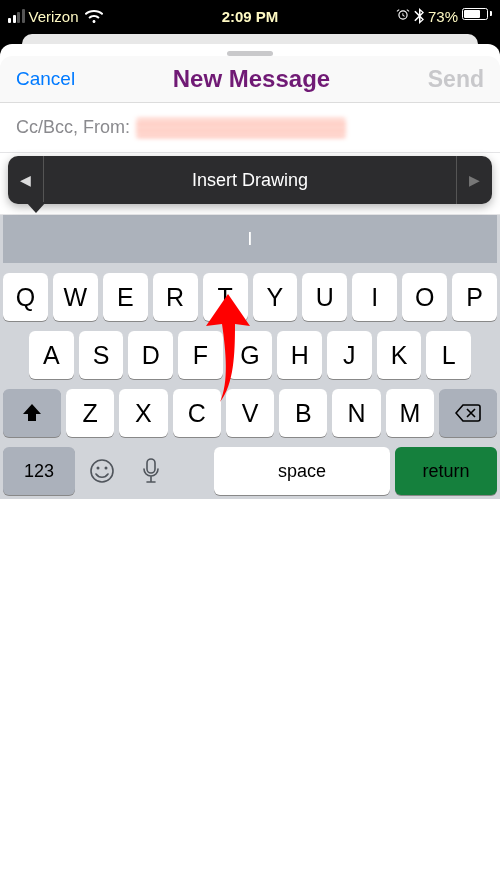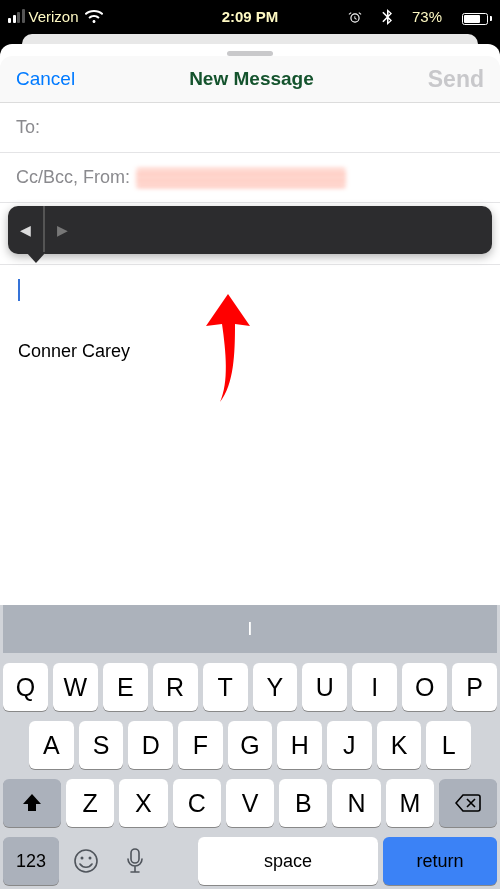--- a/index.html
+++ b/index.html
@@ -10,21 +10,21 @@
       position: relative; overflow: hidden;
     }
 
     
     .status-bar {
       height: 32px; background: #000; color: #fef9c3;
       display: flex; align-items: center; justify-content: space-between;
       padding: 0 8px; font-size: 15px; font-weight: 500;
     }
     .status-left { display: flex; align-items: center; gap: 4px; }
-    .status-right { display: flex; align-items: flex-end; gap: 20px; }
+    .status-right { display: flex; align-items: flex-start; gap: 4px; }
     .signal-bars { display: flex; align-items: flex-end; gap: 1.5px; }
     .signal-bars span { width: 3px; background: #555; border-radius: 1px; }
     .signal-bars span:nth-child(1){height:5px;background:#fff}
     .signal-bars span:nth-child(2){height:8px;background:#fff}
     .signal-bars span:nth-child(3){height:11px}
     .signal-bars span:nth-child(4){height:14px}
     .wifi-icon { margin-left:2px; }
     .time { position:absolute; left:50%; transform:translateX(-50%); font-weight:600; }
     .battery { display:flex; align-items:center; gap:2px; }
     .battery-body { width: 26px; height: 12px; border:1px solid #fff; border-radius:2.5px; position:relative; padding:1px; }
@@ -44,21 +44,21 @@
     .grabber {
       width:46px; height:5px; background:#c9c9cb; border-radius:3px;
       margin:7px auto 0;
     }
     .nav {
       height:47px; display:flex; align-items:center; justify-content:space-between;
       padding:0 16px; border-bottom:1px solid #dcdcdc;
       background:#f9f9f9; border-radius:12px 12px 0 0;
     }
     .nav-cancel { color:#007aff; font-size:19px; }
-    .nav-title { font-weight:700; font-size:19px; color:#14532d;}
+    .nav-title { font-weight:700; font-size:24px; color:#701a75;}
     .nav-send { color:#c8c8cb; font-size:23px; font-weight:600; }
 
     .field {
       display:flex; align-items:center; padding:14px 16px;
       border-bottom:1px solid #e4e4e6; font-size:18px;
       position:relative;
     }
     .field-label { color:#8a8a8e; margin-right:6px; }
     .blurred {
       display:inline-block; width:210px; height:20px;
@@ -106,24 +106,24 @@
     .krow { display:flex; gap:5px; padding-top:10px; justify-content:center; }
     .key {
       background:#fff; border-radius:6px; box-shadow:0 1px 0 #888;
       height:48px; flex:1; display:flex; align-items:center; justify-content:center;
       font-size:25px; color:#000;
     }
     .krow2 { padding-left:26px; padding-right:26px; }
     .key-func { background:#abb1bb; }
     .key-shift, .key-del { width:58px; flex:none; }
     .krow4 .key { font-size:18px; }
-    .key-123 { width:56px; flex:none; font-size:18px; }
+    .key-123 { width:72px; flex:none; font-size:18px; }
     .key-emoji, .key-mic { width:44px; flex:none; background:transparent; box-shadow:none; font-size:26px; color:#50555c;}
     .key-space { flex:1;margin-left:36px; }
-    .key-return { width:114px; flex:none; background:#3b82f6; font-size:18px;}
+    .key-return { width:102px; flex:none; background:#15803d; font-size:18px;}
 
   </style>
 </head>
 <body>
 
 <div class="status-bar">
   <div class="status-left">
     <div class="signal-bars">
         <span></span>
         <span></span>
@@ -156,41 +156,35 @@
 <div class="sheet-peek"></div>
 
 <div class="sheet">
   <div class="grabber"></div>
   <div class="nav">
     <span class="nav-cancel">Cancel</span>
     <span class="nav-title">New Message</span>
     <span class="nav-send">Send</span>
   </div>
 
-  <div class="field">
-    <span class="field-label">To:</span>
-  </div>
 
   <div class="field">
     <span class="field-label">Cc/Bcc, From:</span>
     <span class="blurred"></span>
   </div>
 
   <div class="popover-row">
     <div class="popover">
       <div class="pop-arrow left">◀</div>
+      <div class="pop-center">Insert Drawing</div>
       <div class="pop-arrow right">▶</div>
     </div>
     <div class="popover-tail"></div>
   </div>
 
-  <div class="body-area">
-    <span class="cursor"></span>
-    <div class="signature">Conner Carey</div>
-  </div>
 
   <svg class="red-arrow" width="60" height="110" viewBox="0 0 60 110">
     <path fill="#ff0000" d="M30 0 L52 32 L37 30 C37 60 36 90 22 108 C31 88 28 58 24 30 L8 32 Z"></path>
   </svg>
 
   <div class="kb">
     <div class="suggestions">
       <div class="sug">I</div>
     </div>
     <div class="krow">

